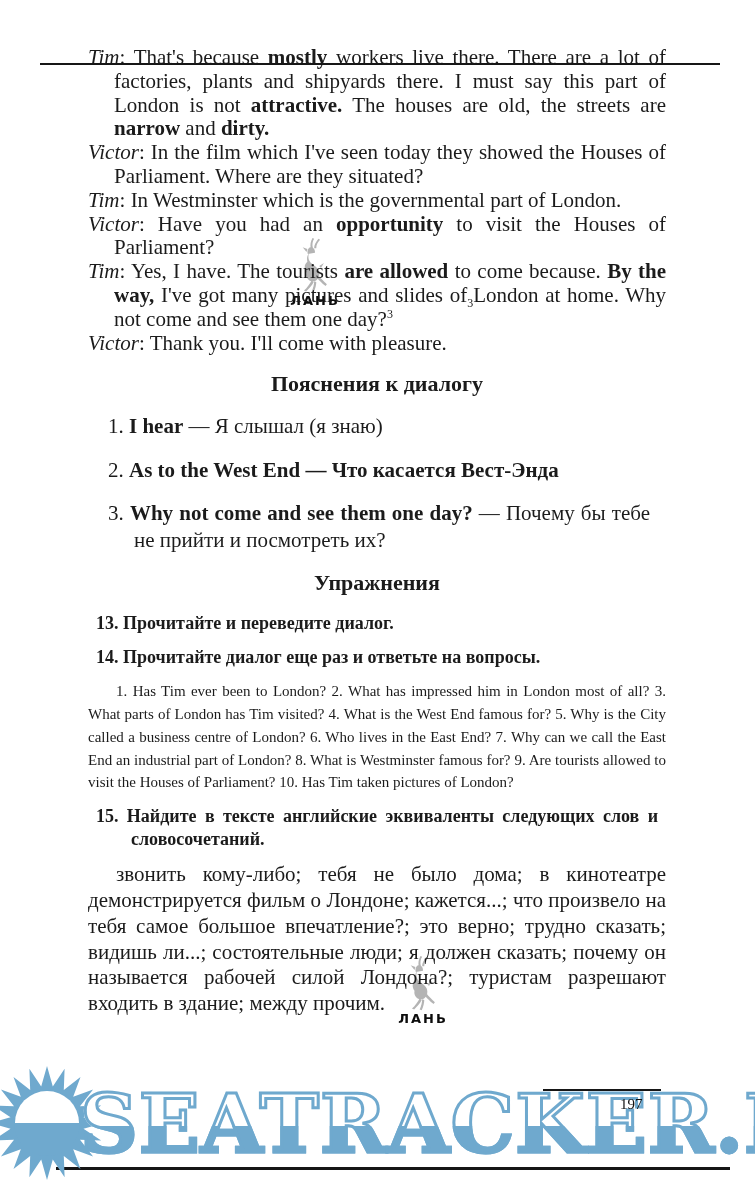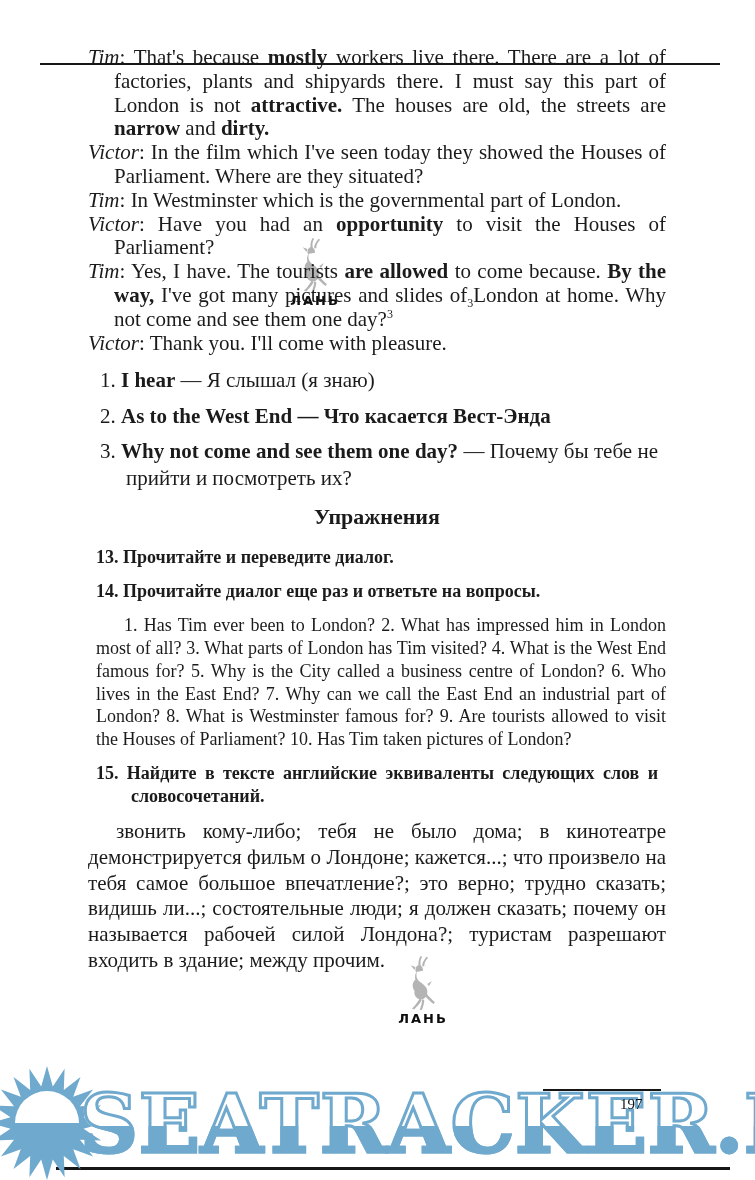--- a/index.html
+++ b/index.html
@@ -11,25 +11,25 @@
   .content{position:absolute;left:88px;top:46px;width:578px;z-index:1;}
   
   .turn{margin:0;padding-left:26px;text-indent:-26px;font-size:21px;line-height:23.8px;text-align:justify;}
   .spk{font-style:italic;}
   sup{font-size:12px;line-height:0;}
   sub{font-size:12px;line-height:0;}
   
   .sec-heading{font-size:22px;font-weight:700;text-align:center;margin:16px 0 12px 0;line-height:26px;}
   .sec-heading.ex{margin-top:12px;margin-bottom:16px;}
   
-  .note{margin:8px;padding-left:30px;text-indent:-26px;font-size:21px;line-height:27.2px;text-align:justify;}
+  .note{margin:16px;padding-left:30px;text-indent:-26px;font-size:21px;line-height:27.2px;text-align:justify;}
   .notes-block{margin-top:12px;}
   
   .task{font-size:18px;font-weight:700;line-height:23px;margin:11px 8px;padding-left:35px;text-indent:-35px;text-align:justify;}
-  .qbody{font-size:18px;line-height:22.8px;text-align:justify;text-indent:28px;margin:6px 0 4px 8px;}
+  .qbody{font-size:15px;line-height:22.8px;text-align:justify;text-indent:28px;margin:6px 0 4px 0;}
   .rbody{font-size:21px;line-height:25.8px;text-align:justify;text-indent:28px;margin:8px 0 0 0;}
   
   .rule{position:absolute;background:#161616;}
   .top-rule{left:40px;top:63px;width:680px;height:2px;z-index:2;}
   .bottom-rule{left:56px;top:1167px;width:674px;height:3px;z-index:3;}
   .pagenum-rule{left:543px;top:1089px;width:118px;height:2px;z-index:6;}
   .page-number{position:absolute;left:620px;top:1096px;font-size:15px;z-index:6;color:#111;}
   
   .deer-wm{position:absolute;width:54px;text-align:center;z-index:0;opacity:.95;}
   .deer-wm svg{width:44px;height:56px;display:block;margin:0 auto;}
@@ -75,20 +75,21 @@
 <div class="content">
   <div id="dialogue">
       <p class="turn"><span class="spk">Tim</span>: <span>That's because </span><span style="font-weight: 700;">mostly</span><span> workers live there. There are a lot of factories, plants and shipyards there. I must say this part of London is not </span><span style="font-weight: 700;">attractive.</span><span> The houses are old, the streets are </span><span style="font-weight: 700;">narrow</span><span> and </span><span style="font-weight: 700;">dirty.</span></p>
       <p class="turn"><span class="spk">Victor</span>: <span>In the film which I've seen today they showed the Houses of Parliament. Where are they situated?</span></p>
       <p class="turn"><span class="spk">Tim</span>: <span>In Westminster which is the governmental part of London.</span></p>
       <p class="turn"><span class="spk">Victor</span>: <span>Have you had an </span><span style="font-weight: 700;">opportunity</span><span> to visit the Houses of Parliament?</span></p>
       <p class="turn"><span class="spk">Tim</span>: <span>Yes, I have. The tourists </span><span style="font-weight: 700;">are allowed</span><span> to come because. </span><span style="font-weight: 700;">By the way,</span><span> I've got many pictures and slides of</span><sub>3</sub><span>London at home. Why not come and see them one day?</span><sup>3</sup></p>
       <p class="turn"><span class="spk">Victor</span>: <span>Thank you. I'll come with pleasure.</span></p>
     </div>
 
+  <h3 class="sec-heading">Пояснения к диалогу</h3>
   <div id="notes" class="notes-block">
       <p class="note"><span>1. </span><span style="font-weight: 700;">I hear</span><span> — Я слышал (я знаю)</span></p>
       <p class="note"><span>2. </span><span style="font-weight: 700;">As to the West End — Что касается Вест-Энда</span></p>
       <p class="note"><span>3. </span><span style="font-weight: 700;">Why not come and see them one day?</span><span> — Почему бы тебе не прийти и посмотреть их?</span></p>
     </div>
 
   <h3 class="sec-heading ex">Упражнения</h3>
   <div id="tasks">
       <p class="task"><span>13. </span>Прочитайте и переведите диалог.</p>
       <p class="task"><span>14. </span>Прочитайте диалог еще раз и ответьте на вопросы.</p>

